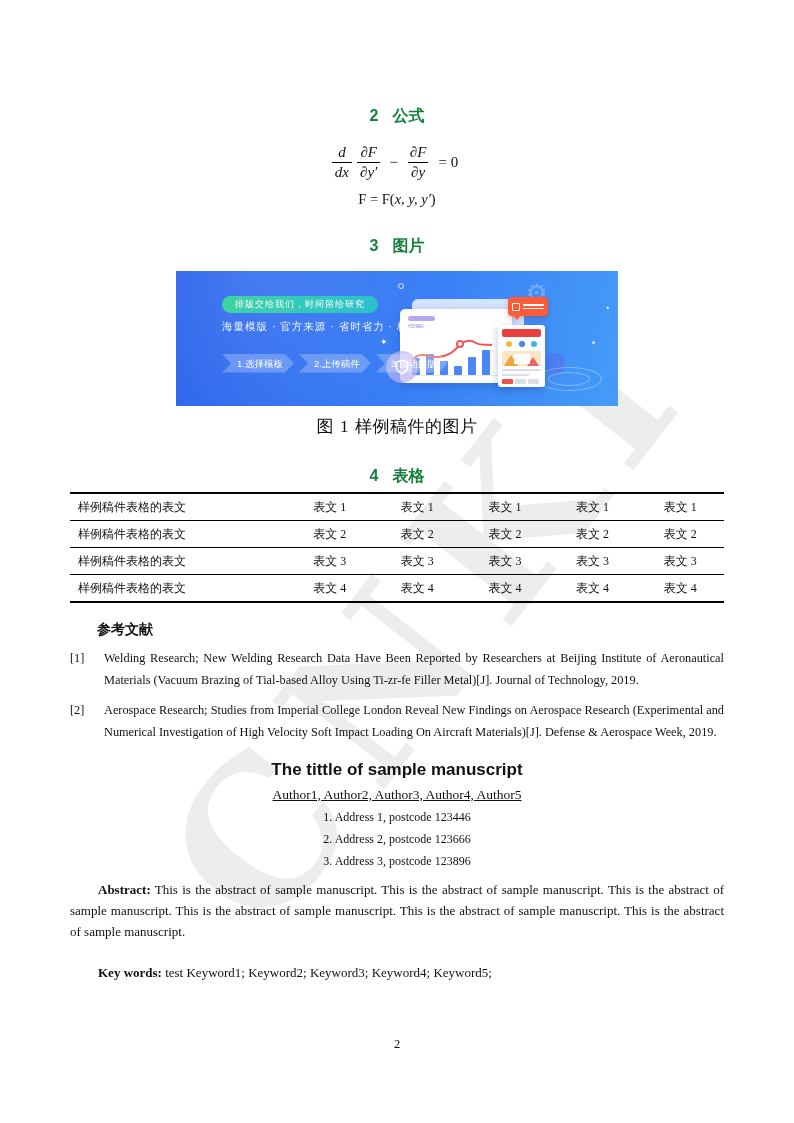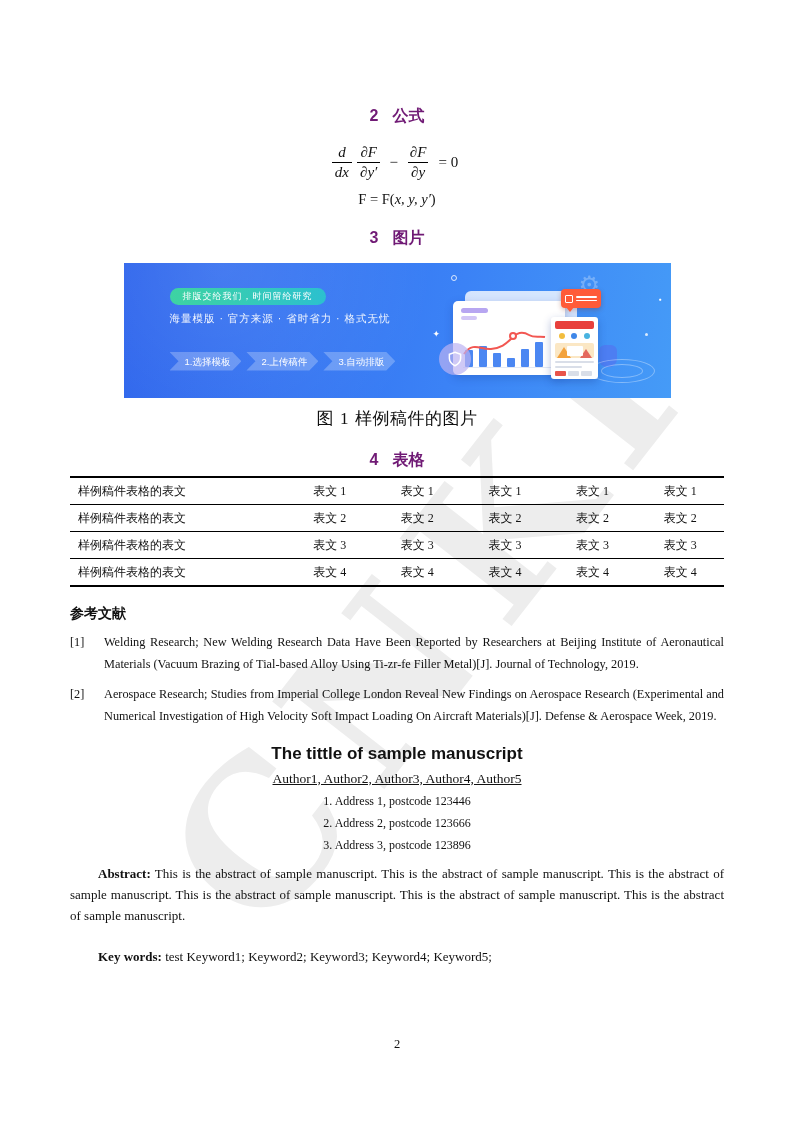--- a/index.html
+++ b/index.html
@@ -8,49 +8,49 @@
   .page { position:relative; width:794px; height:1123px; margin:0 auto; background:#fff; overflow:hidden; }
 
   .watermark { position:absolute; left:20px; top:510px; width:820px; height:220px;
     text-align:center; font-family:"DejaVu Serif",serif; font-weight:bold;
     font-size:195px; letter-spacing:28px; color:#ededed;
     transform:rotate(-52deg); line-height:220px; z-index:0; user-select:none; }
 
   .content { position:relative; z-index:1; padding:106px 70px 0 70px; }
 
   .sec-heading { text-align:center; font-family:"Liberation Sans",sans-serif;
-    font-weight:bold; font-size:16px; color:#701a75; }
+    font-weight:bold; font-size:16px; color:#15803d; }
   .sec-heading .sec-num { margin-right:14px; }
 
   
   .formula-block { text-align:center; margin-top:17px; font-size:15px; }
   .eq1 { display:inline-flex; align-items:center; gap:5px; }
   .frac { display:inline-flex; flex-direction:column; align-items:center; vertical-align:middle; }
   .frac .num { padding:0 3px 1px 3px; font-style:italic; }
   .frac .den { padding:1px 3px 0 3px; border-top:1px solid #000; font-style:italic; }
   .eq-op { padding:0 4px; }
   .eq2 { text-align:center; margin-top:10px; font-size:14.5px; }
   .eq2 .vars { font-style:italic; }
 
   
-  .sec-heading.mt { margin-top:20px; }
-  .banner { position:relative; width:547px; height:135px; margin:14px auto 0 auto;
+  .sec-heading.mt { margin-top:28px; }
+  .banner { position:relative; width:442px; height:135px; margin:14px auto 0 auto;
     background:linear-gradient(100deg,#2d64ec 0%,#3b82f6 60%,#459bf7 100%); overflow:hidden; }
   .banner::before { content:""; position:absolute; inset:0;
     background:radial-gradient(circle at 18% 0%, rgba(255,255,255,.10), transparent 45%); }
   .banner-text { position:absolute; left:46px; top:22px; z-index:2; }
   .banner-badge { display:inline-block; background:linear-gradient(90deg,#3ed3a2,#2cc0cf);
     color:#fff; font-family:"Liberation Sans",sans-serif; font-size:9px; line-height:1;
     padding:4px 13px; border-radius:9px; letter-spacing:1px; }
   .banner-title { margin-top:7px; color:#fff; font-family:"Liberation Sans",sans-serif;
     font-weight:bold; font-size:26px; letter-spacing:1.5px; line-height:1.1;
     text-shadow:0 1px 2px rgba(0,0,0,.12); }
   .banner-sub { margin-top:7px; color:rgba(255,255,255,.92);
     font-family:"Liberation Sans",sans-serif; font-size:10.5px; letter-spacing:1px; }
-  .banner-steps { margin-top:26px; display:flex; }
+  .banner-steps { margin-top:20px; display:flex; }
   .step { position:relative; background:rgba(255,255,255,.25); color:#fff;
     font-family:"Liberation Sans",sans-serif; font-size:9.5px; line-height:1;
     padding:4.5px 11px 4.5px 15px; margin-right:5px;
     clip-path:polygon(0 0, calc(100% - 9px) 0, 100% 50%, calc(100% - 9px) 100%, 0 100%, 9px 50%); }
 
   
   .illus { position:absolute; right:0; top:0; width:240px; height:135px; z-index:1; }
   .panel-back { position:absolute; left:34px; top:28px; width:112px; height:72px;
     background:rgba(240,246,255,.85); border-radius:6px; }
   .dashboard { position:absolute; left:22px; top:38px; width:112px; height:74px;
@@ -103,21 +103,21 @@
 
   
   .tbl-caption { text-align:center; font-size:12px; margin-top:13px; letter-spacing:.5px; }
   table.sample { width:100%; margin-top:5px; border-collapse:collapse;
     border-top:2.5px solid #000; border-bottom:2.5px solid #000; }
   table.sample td { font-size:12px; padding:4.5px 2px; border-bottom:1px solid #000; text-align:center; }
   table.sample tr:last-child td { border-bottom:none; }
   table.sample td.lbl { text-align:left; padding-left:8px; width:33%; }
 
   
-  .refs-heading { font-family:"Liberation Sans",sans-serif; font-weight:bold; font-size:14px; margin-top:18px; }
+  .refs-heading { font-family:"Liberation Sans",sans-serif; font-weight:bold; font-size:14px; margin-top:18px;margin-left:27px; }
   .ref-item { display:flex; margin-top:8px; font-size:12.3px; line-height:1.8; }
   .ref-marker { flex:none; width:34px; }
   .ref-text { flex:1; text-align:justify; }
 
   
   .ms-title { text-align:center; font-family:"Liberation Sans",sans-serif; font-weight:bold;
     font-size:17px; margin-top:16px; }
   .ms-authors { text-align:center; font-size:13.5px; margin-top:7px;text-decoration:underline; }
   .ms-address { text-align:center; font-size:12px; margin-top:7px; }
   .ms-abstract { margin-top:10px; font-size:13px; line-height:1.62; text-align:justify; text-indent:28px; }

